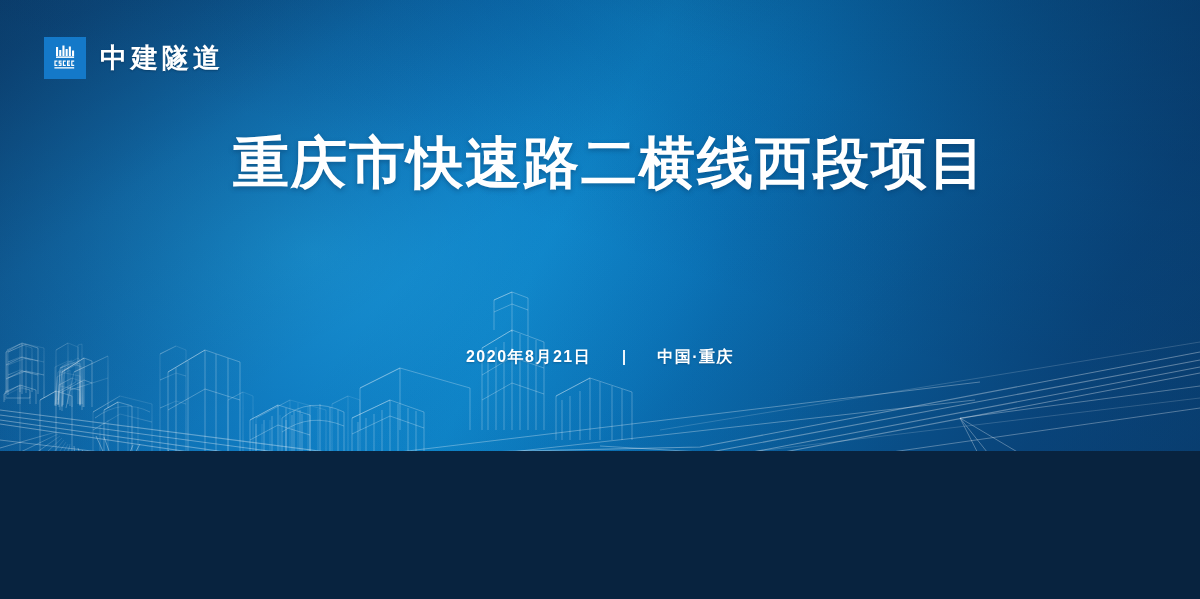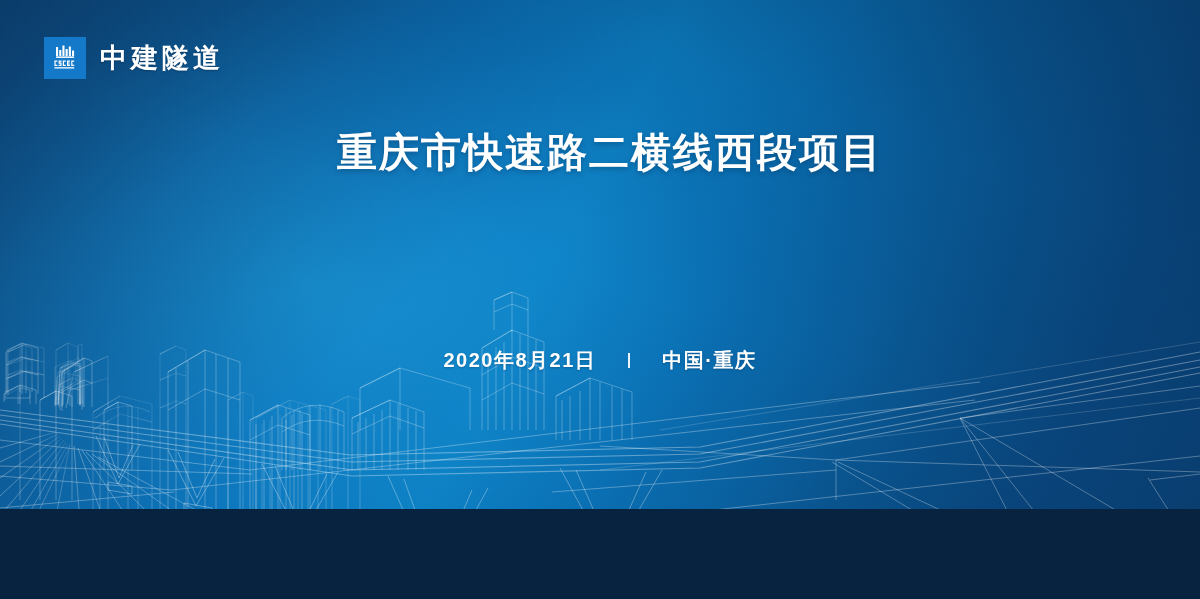--- a/index.html
+++ b/index.html
@@ -5,21 +5,21 @@
   html, body {
     margin: 0;
     padding: 0;
     background: #08233f;
   }
   * { box-sizing: border-box; }
 
   .banner {
     position: relative;
     width: 1200px;
-    height: 509px;
+    height: 451px;
     overflow: hidden;
     font-family: "Liberation Sans", "DejaVu Sans", sans-serif;
     background: #a21caf;
   }
 
   
   .bg-base {
     position: absolute;
     inset: 0;
     background: linear-gradient(118deg,
@@ -108,21 +108,21 @@
   .title-block {
     position: absolute;
     left: 0;
     right: 0;
     top: 127px;
     text-align: center;
     z-index: 6;
   }
   .title-line {
     color: #ffffff;
-    font-size: 40px;
+    font-size: 56px;
     font-weight: bold;
     letter-spacing: 2px;
     line-height: 1.28;
     white-space: nowrap;
     text-shadow: 0 2px 5px rgba(5,45,85,0.38);
     margin-left: 20px;
   }
 
   
   .meta-row {
@@ -130,21 +130,21 @@
     left: 0;
     right: 0;
     top: 347px;
     display: flex;
     align-items: center;
     justify-content: center;
     z-index: 6;
   }
   .meta-text {
     color: #ffffff;
-    font-size: 20px;
+    font-size: 16px;
     font-weight: bold;
     letter-spacing: 1.5px;
     white-space: nowrap;
     text-shadow: 0 1px 2px rgba(5,45,85,0.35);
   }
   .meta-sep {
     width: 2px;
     height: 15px;
     background: #ffffff;
     opacity: 0.92;

